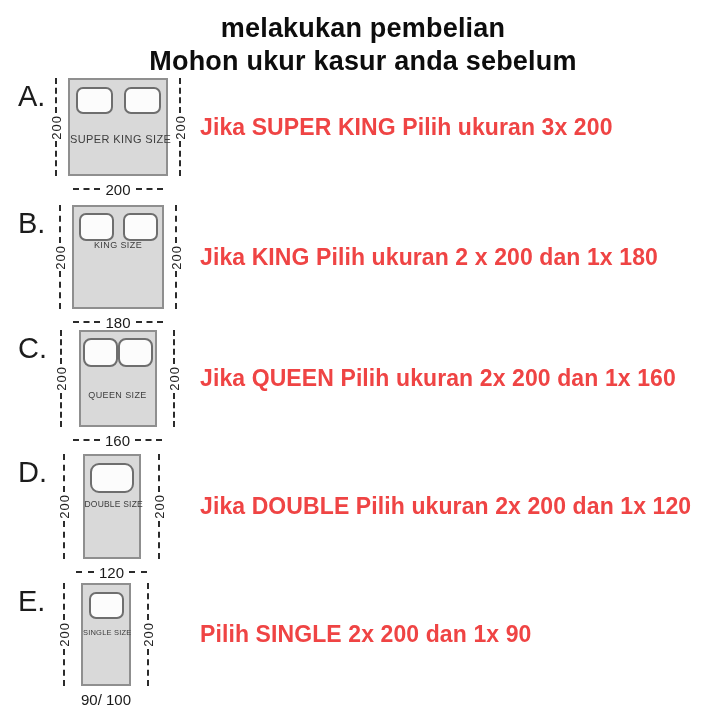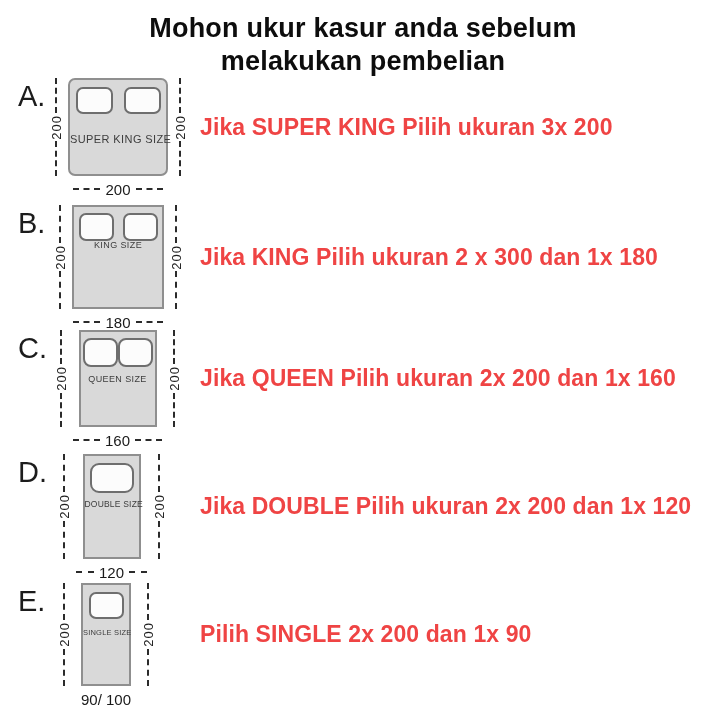--- a/index.html
+++ b/index.html
@@ -57,21 +57,21 @@
     writing-mode:vertical-rl;transform:rotate(180deg);
     font-size:13px;color:#1f1f1f;letter-spacing:1px;
     margin:2px 0;line-height:1;
   }
   .bed-col{display:flex;flex-direction:column;align-items:center;margin:0 2px;}
   .bed{
     position:relative;
     background:var(--bed-fill);
     border:2px solid var(--bed-border);
   }
-  .row-a .bed{width:100px;height:98px;border-radius:7px;}
+  .row-a .bed{width:100px;height:98px;}
   .row-b .bed{width:92px;height:104px;}
   .row-c .bed{width:78px;height:97px;}
   .row-d .bed{width:58px;height:105px;}
   .row-e .bed{width:50px;height:103px;}
   .pillow-row{display:flex;justify-content:center;}
   .row-a .pillow-row{gap:11px;padding-top:7px;}
   .row-b .pillow-row{gap:9px;padding-top:6px;}
   .row-c .pillow-row{gap:0;padding-top:6px;}
   .row-d .pillow-row{padding-top:7px;}
   .row-e .pillow-row{padding-top:7px;}
@@ -84,21 +84,21 @@
   .row-b .pillow{width:35px;height:28px;}
   .row-c .pillow{width:35px;height:29px;border-radius:8px;}
   .row-d .pillow{width:44px;height:30px;border-radius:9px;}
   .row-e .pillow{width:35px;height:27px;}
   .bed-label{
     text-align:center;color:var(--bed-label);
     white-space:nowrap;letter-spacing:0.4px;line-height:1;
   }
   .row-a .bed-label{font-size:11px;margin-top:20px;}
   .row-b .bed-label{font-size:9px;margin-top:0;}
-  .row-c .bed-label{font-size:9px;margin-top:8px;}
+  .row-c .bed-label{font-size:9px;margin-top:24px;}
   .row-d .bed-label{font-size:8.5px;margin-top:7px;letter-spacing:0.2px;}
   .row-e .bed-label{font-size:7.5px;margin-top:10px;letter-spacing:0.2px;}
   .hdim{
     display:flex;align-items:center;justify-content:center;
     margin-top:4px;height:18px;
   }
   .hline{width:27px;height:0;border-top:2px dashed var(--line);}
   .row-d .hline{width:18px;}
   .hlabel{font-size:15px;color:#1a1a1a;margin:0 5px;line-height:1;}
   .rtext{
@@ -112,22 +112,22 @@
   .row-c .rtext{height:97px;}
   .row-d .rtext{height:105px;}
   .row-e .rtext{height:103px;}
 </style>
 </head>
 <body>
 
 <div class="page">
 
   <div class="title">
+    <div>melakukan pembelian</div>
     <div>Mohon ukur kasur anda sebelum</div>
-    <div>melakukan pembelian</div>
   </div>
 
   <div class="row row-a">
     <div class="letter">A.</div>
     <div class="diagram">
       <div class="vdim">
         <span class="vline"></span>
         <span class="vlabel">200</span>
         <span class="vline"></span>
       </div>
@@ -175,21 +175,21 @@
           <span class="hlabel">180</span>
           <span class="hline"></span>
         </div>
       </div>
       <div class="vdim">
         <span class="vline"></span>
         <span class="vlabel">200</span>
         <span class="vline"></span>
       </div>
     </div>
-    <div class="rtext">Jika KING Pilih ukuran 2 x 300 dan 1x 180</div>
+    <div class="rtext">Jika KING Pilih ukuran 2 x 200 dan 1x 180</div>
   </div>
 
   <div class="row row-c">
     <div class="letter">C.</div>
     <div class="diagram">
       <div class="vdim">
         <span class="vline"></span>
         <span class="vlabel">200</span>
         <span class="vline"></span>
       </div>

